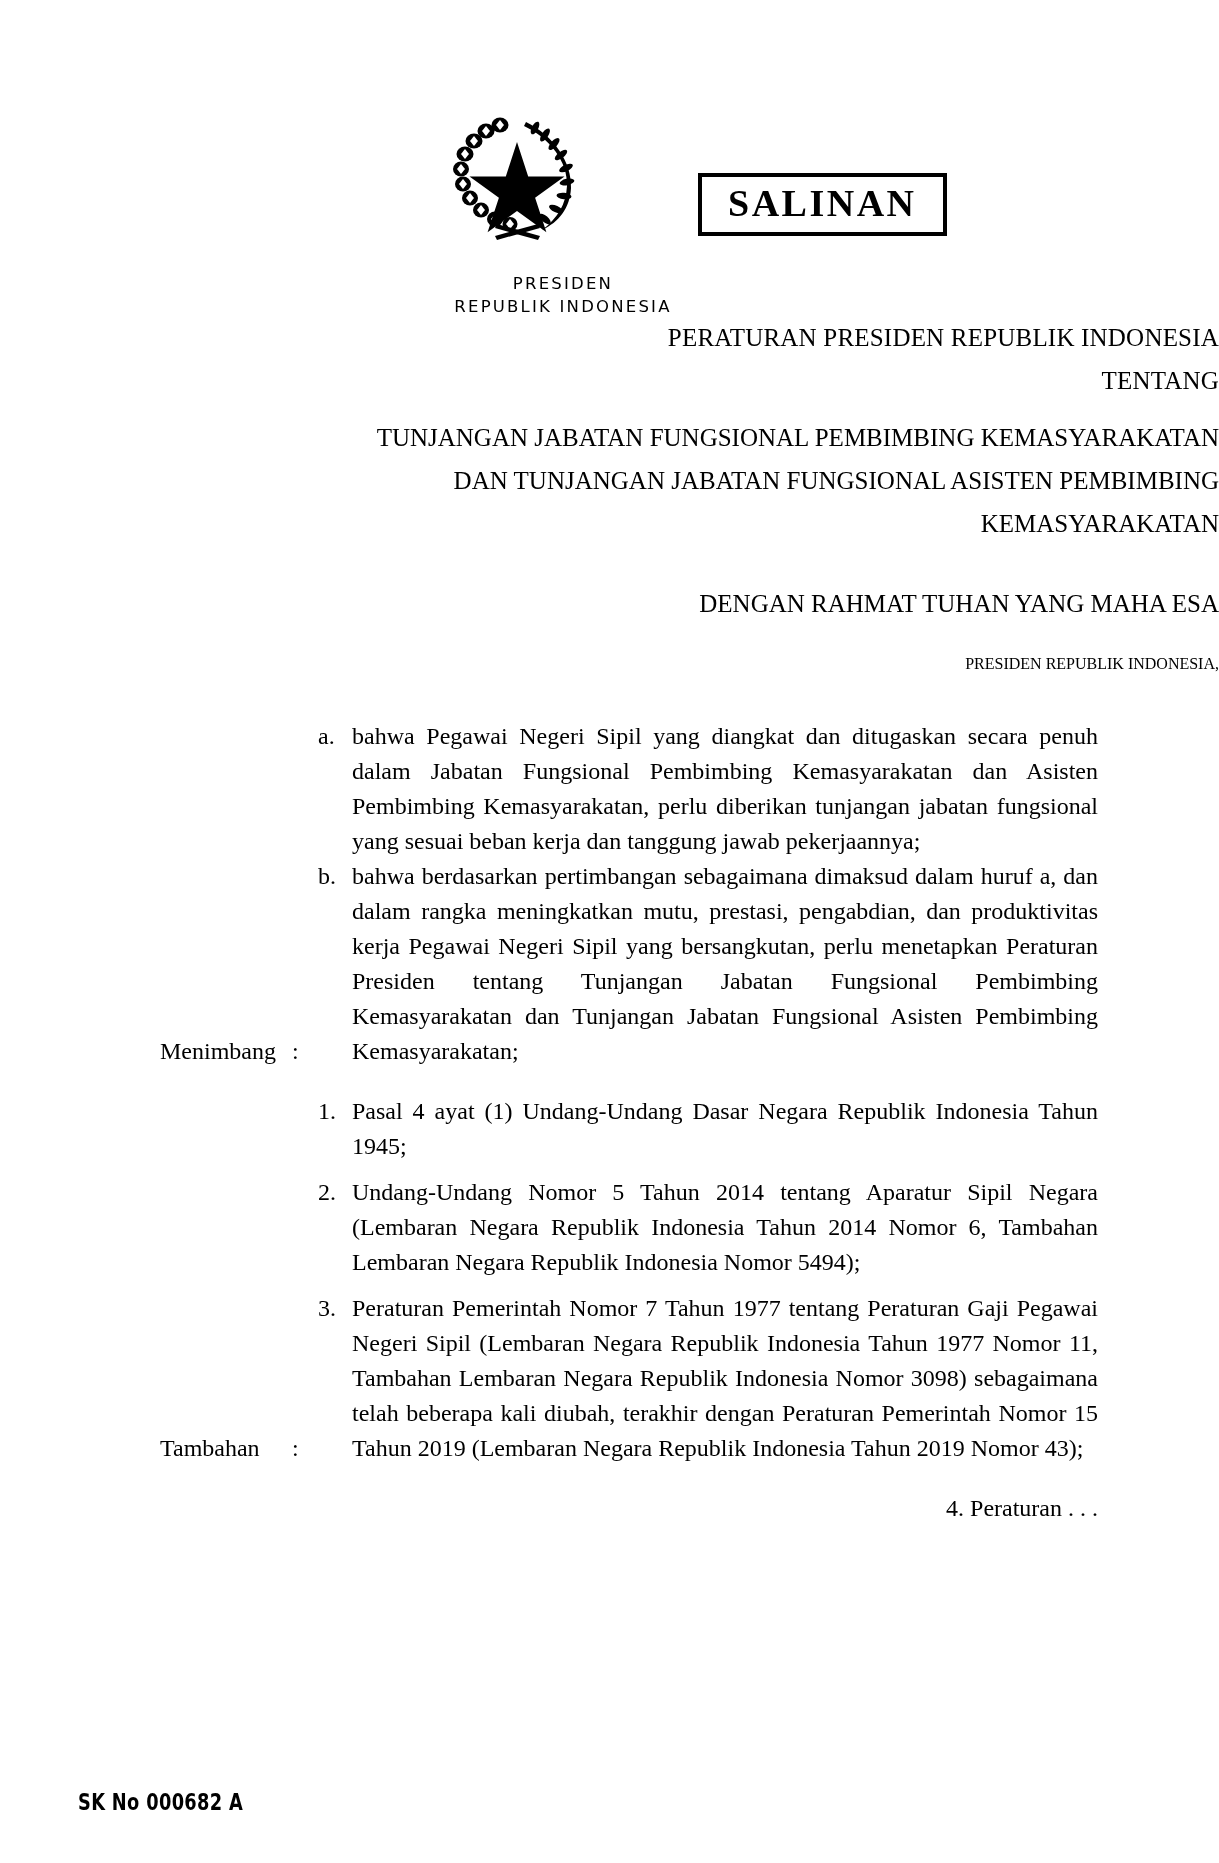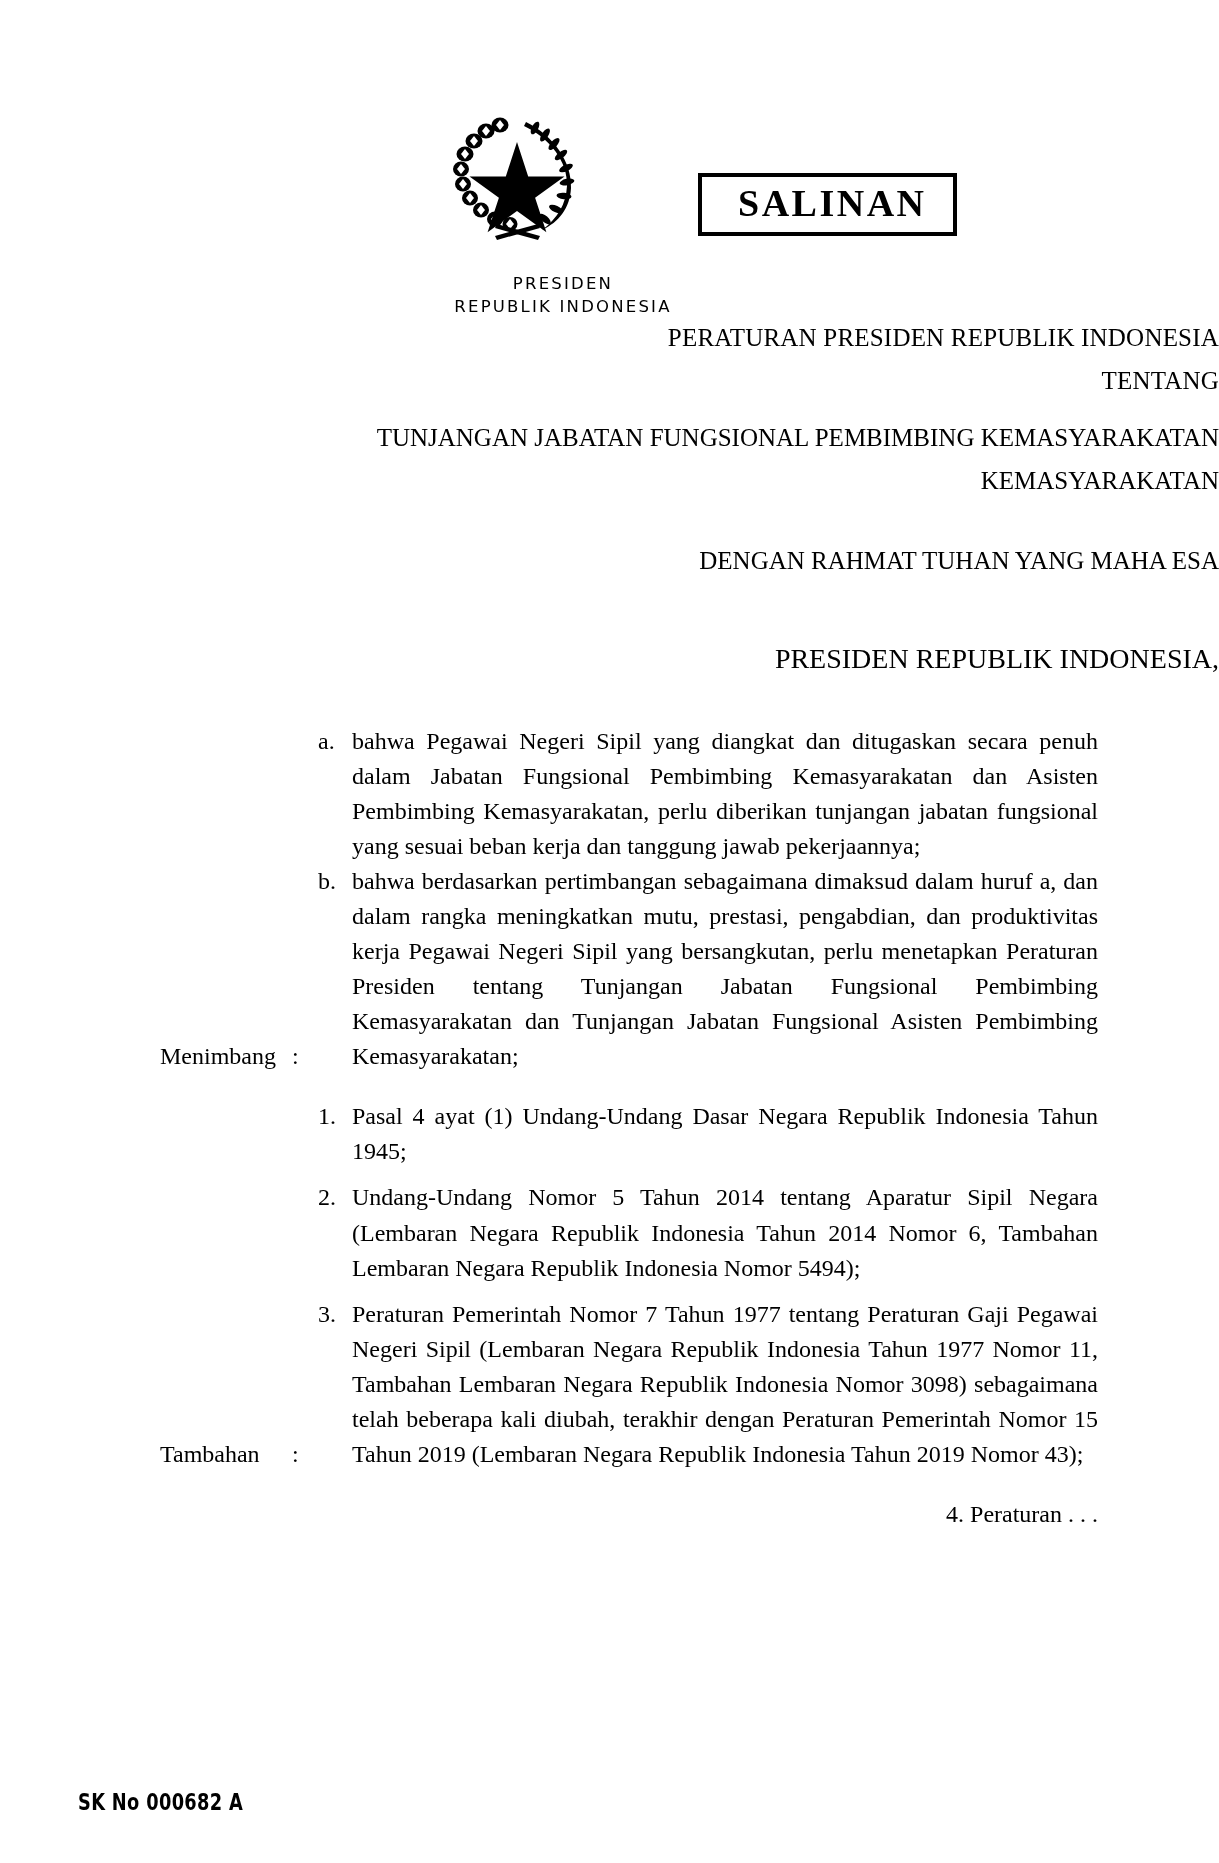--- a/index.html
+++ b/index.html
@@ -36,21 +36,21 @@
     height: 135px;
     margin-left: -93px;
   }
   .emblem-wrap svg { display: block; width: 100%; height: 100%; }
 
   .salinan-box {
     position: absolute;
     left: 698px;
     top: 173px;
     border: 4px solid #000;
-    padding: 7px 26px 10px 36px;
+    padding: 7px 26px 10px 26px;
     background: #fff;
   }
   .salinan-text {
     font-family: "Liberation Serif", "DejaVu Serif", serif;
     font-weight: bold;
     font-size: 38px;
     letter-spacing: 2.5px;
     line-height: 1;
     white-space: nowrap;
   }
@@ -87,22 +87,22 @@
   .subject-line {
     font-size: 25px;
     line-height: 1.72;
   }
   .rahmat-line {
     font-size: 25px;
     margin-top: 38px;
     line-height: 1.7;
   }
   .presiden-ri-line {
-    font-size: 28px;
-    margin-top: 52px;
+    font-size: 16px;
+    margin-top: 24px;
     line-height: 1.7;
   }
 
   
   .body-zone {
     margin-top: 42px;
     padding-left: 160px;
     padding-right: 121px;
   }
 
@@ -261,20 +261,21 @@
       <div class="presiden-line">REPUBLIK INDONESIA</div>
     </div>
   </div>
 
   <div class="title-block">
     <div class="title-line">PERATURAN PRESIDEN REPUBLIK INDONESIA</div>
     <div class="title-line">TENTANG</div>
 
     <div class="subject-block">
       <div class="subject-line">TUNJANGAN JABATAN FUNGSIONAL PEMBIMBING KEMASYARAKATAN</div>
+      <div class="subject-line">DAN TUNJANGAN JABATAN FUNGSIONAL ASISTEN PEMBIMBING</div>
       <div class="subject-line">KEMASYARAKATAN</div>
     </div>
 
     <div class="rahmat-line">DENGAN RAHMAT TUHAN YANG MAHA ESA</div>
     <div class="presiden-ri-line">PRESIDEN REPUBLIK INDONESIA,</div>
   </div>
 
   <div class="body-zone">
 
     <div class="clause">

